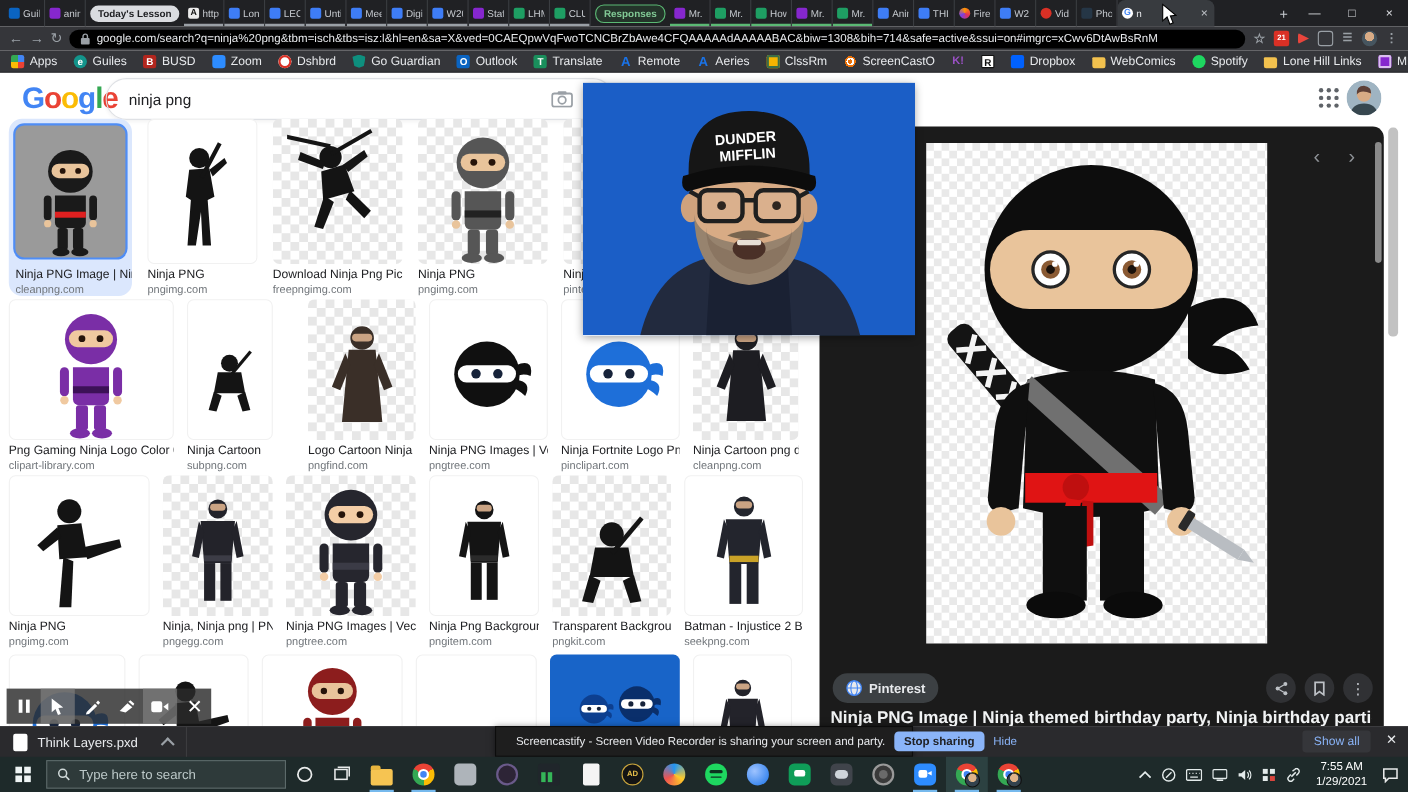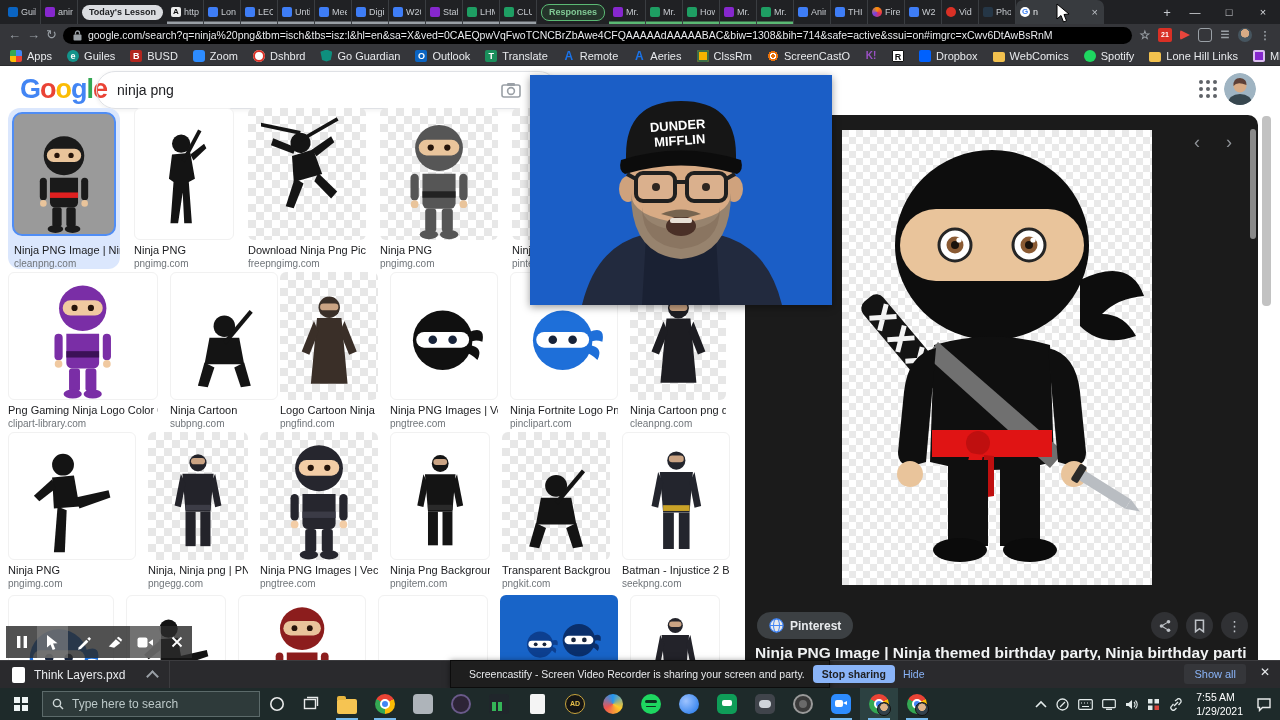--- a/index.html
+++ b/index.html
@@ -190,21 +190,21 @@
   .ic-discord{background:#40444b;border-radius:5px}
   .ic-discord::after{content:"";position:absolute;left:4px;top:6px;width:12px;height:8px;background:#cfd4da;border-radius:5px}
   .ic-cam{background:#3a3a3a;border:2px solid #9a9a9a;border-radius:50%;box-sizing:border-box}
   .ic-cam::after{content:"";position:absolute;left:4px;top:4px;width:8px;height:8px;border-radius:50%;background:#6a6a6a}
   .ic-zoomcam{background:#2d8cff;border-radius:5px}
   .ic-zoomcam::after{content:"";position:absolute;left:4px;top:6px;width:8px;height:7px;background:#fff;border-radius:2px}
   .ic-zoomcam::before{content:"";position:absolute;left:12px;top:7px;border-top:2.5px solid transparent;
         border-bottom:2.5px solid transparent;border-right:4px solid #fff}
   #tray{margin-left:auto;display:flex;align-items:center;gap:9px;padding-right:8px}
   .tico{color:#e3eaea;display:flex;align-items:center;justify-content:center}
-  #clock{color:#fff;font-size:10.5px;line-height:1.35;padding:0 4px}
+  #clock{color:#fff;font-size:10.5px;text-align:center;line-height:1.35;padding:0 4px}
 
   #cursor{position:absolute;left:1056px;top:3px;z-index:99}
 </style>
 </head>
 <body>
 
 <div id="tabstrip">
   <div id="tabs">
       <div class="tab">
         <span class="fav f-outlook"></span>
@@ -574,21 +574,21 @@
 <rect x="53" y="96" width="12" height="25" rx="3" fill="#7a2ea6"></rect>
 <ellipse cx="39" cy="124" rx="10" ry="5" fill="#7a2ea6"></ellipse>
             <ellipse cx="61" cy="124" rx="10" ry="5" fill="#7a2ea6"></ellipse>
           </svg>
         </div>
         <div class="cap">
           <div class="t">Png Gaming Ninja Logo Color 01 G...</div>
           <div class="d">clipart-library.com</div>
         </div>
       </div>
-      <div class="card" style="left: 170px; top: 206px; width: 108px;">
+      <div class="card" style="left: 170px; top: 206px; width: 78px;">
         <div class="timg bgwhite" style="height: 128px;">
           <svg viewBox="0 0 100 130">
             <g fill="#141414">
               <circle cx="50" cy="48" r="13"></circle>
 <path d="M32 62 L68 62 L74 94 L26 94 Z"></path>
               <path d="M26 92 L18 120 L30 122 L38 98 Z"></path>
 <path d="M74 92 L82 120 L70 122 L62 98 Z"></path>
 <rect x="64" y="24" width="5" height="50" transform="rotate(40 66 49)"></rect>
             </g>
           </svg>

